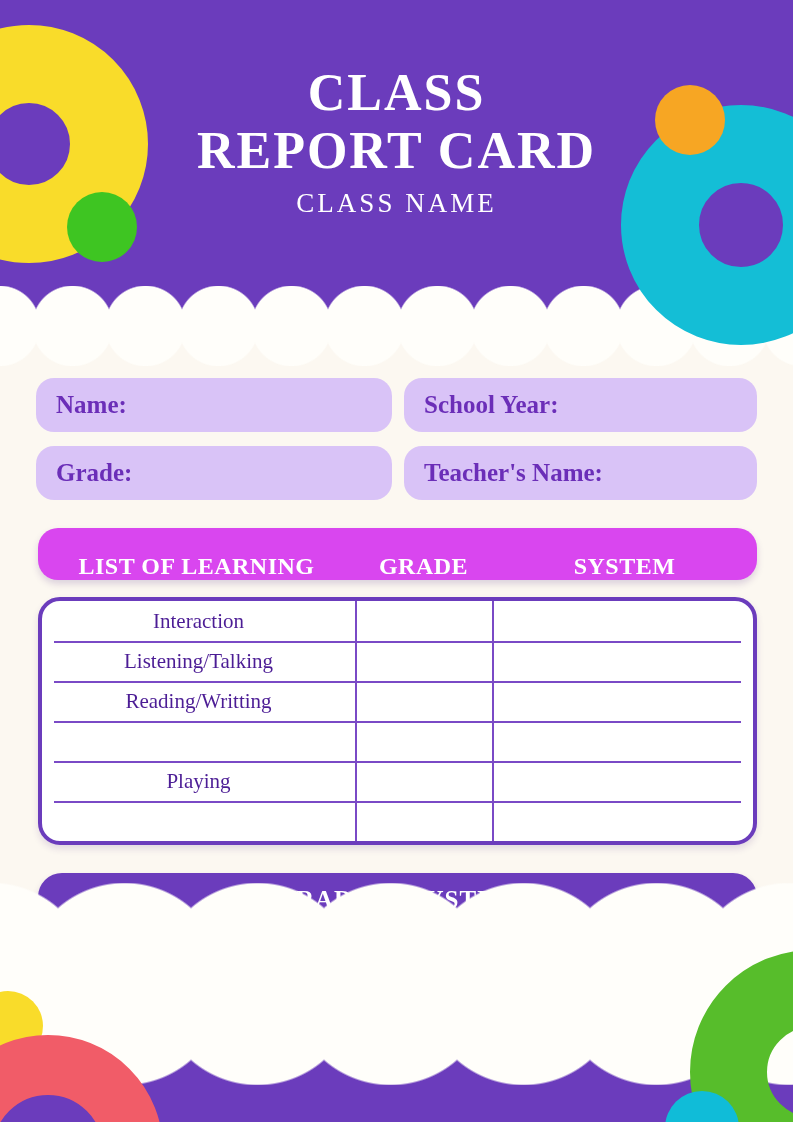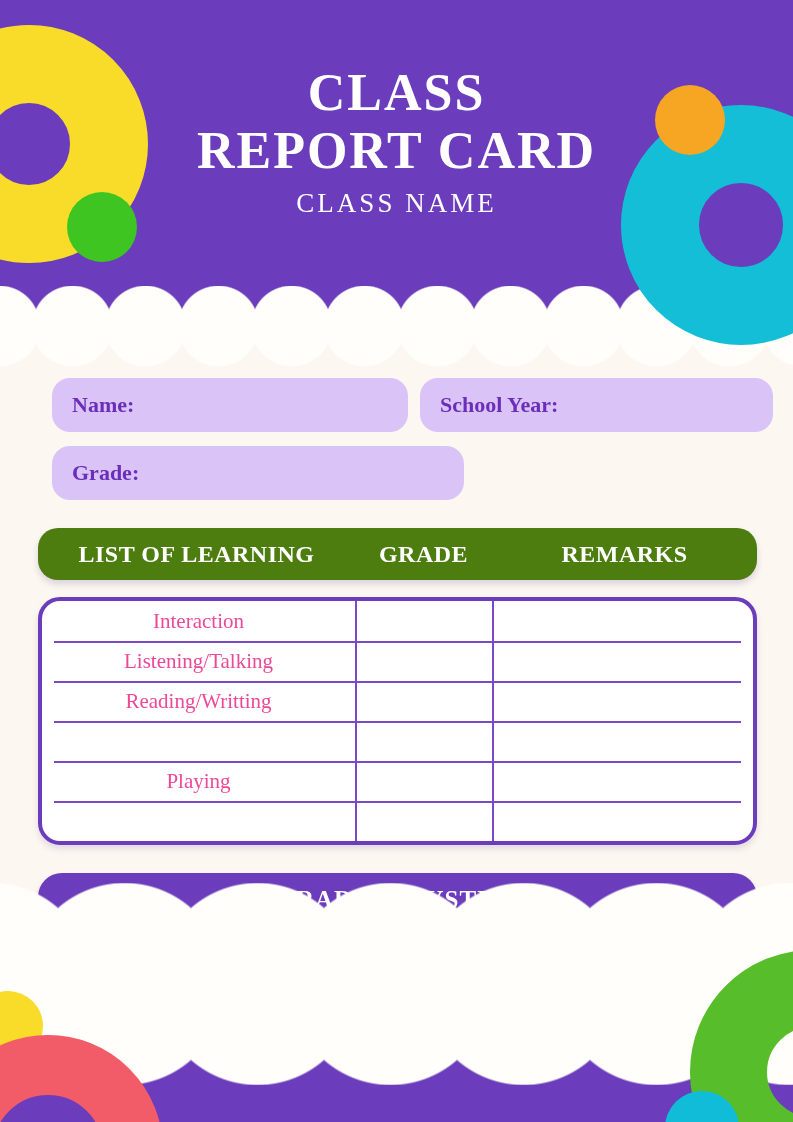--- a/index.html
+++ b/index.html
@@ -36,51 +36,51 @@
   }
   .circle-yellow-bl{left:-27px;top:991px;width:70px;height:70px;background:#F9DC2A;}
   .donut-coral-bl{left:-67px;top:1035px;width:110px;height:110px;border-width:60px;border-color:#F15C68;}
   .donut-green-br{left:690px;top:950px;width:90px;height:90px;border-width:77px;border-color:#57BD2B;}
   .circle-cyan-br{left:665px;top:1091px;width:74px;height:74px;background:#10BCD8;}
 
   
   .field{
     position:absolute;height:54px;background:#D9C3F7;border-radius:18px;
     display:flex;align-items:center;padding:0 20px;box-sizing:border-box;
-    color:#6B2EB8;font-weight:700;font-size:22px;margin-left:16px;
+    color:#6B2EB8;font-weight:700;font-size:25px;
   }
   .field-1{left:36px;top:378px;width:356px;}
   .field-2{left:404px;top:378px;width:353px;}
-  .field-3{left:36px;top:446px;width:412px;}
+  .field-3{left:36px;top:446px;width:356px;}
   .field-4{left:404px;top:446px;width:353px;}
   .field-value{flex:1;height:100%;}
 
   
   .list-bar{
-    position:absolute;left:38px;top:528px;width:719px;height:52px;background:#4d7c0f;
-    border-radius:20px;display:flex;align-items:center;color:#FFFFFF;font-weight:700;
+    position:absolute;left:38px;top:528px;width:719px;height:52px;background:#d946ef;
+    border-radius:20px;display:flex;align-items:flex-end;color:#FFFFFF;font-weight:700;
     font-size:24px;letter-spacing:0.5px;box-shadow:0 4px 7px rgba(70,35,130,0.18);
   }
   .list-bar .c1{width:317px;text-align:center;}
   .list-bar .c2{width:137px;text-align:center;}
   .list-bar .c3{flex:1;text-align:center;}
 
   
   .ltable{
     position:absolute;left:38px;top:597px;width:719px;height:248px;background:#FFFFFF;
     border:4px solid #6B3CBC;border-radius:22px;box-sizing:border-box;
     box-shadow:0 4px 7px rgba(70,35,130,0.14);
   }
   .vline{position:absolute;top:0;bottom:0;width:2px;background:#7A4AC6;}
   .vline-1{left:313px;}
   .vline-2{left:450px;}
   .hline{position:absolute;left:12px;right:12px;height:2px;background:#7A4AC6;}
   .row-label{
     position:absolute;left:0;width:313px;height:40px;line-height:40px;text-align:center;
-    color:#ec4899;font-size:21px;font-weight:500;
+    color:#4c1d95;font-size:21px;font-weight:500;
   }
   .cell{position:absolute;height:40px;}
   .cell-grade{left:315px;width:135px;}
   .cell-remarks{left:452px;right:0;}
 
   
   .grading-bar{
     position:absolute;left:38px;top:873px;width:719px;height:54px;background:#6B3CBC;
     border-radius:24px;display:flex;align-items:center;justify-content:center;
     color:#FFFFFF;font-weight:700;font-size:25px;letter-spacing:1px;
@@ -118,25 +118,29 @@
     <span class="field-value"></span>
   </div>
   <div class="field field-2">
     <span>School Year:</span>
     <span class="field-value"></span>
   </div>
   <div class="field field-3">
     <span>Grade:</span>
     <span class="field-value"></span>
   </div>
+  <div class="field field-4">
+    <span>Teacher's Name:</span>
+    <span class="field-value"></span>
+  </div>
 
   <div class="list-bar">
     <span class="c1">LIST OF LEARNING</span>
     <span class="c2">GRADE</span>
-    <span class="c3">REMARKS</span>
+    <span class="c3">SYSTEM</span>
   </div>
 
   <div class="ltable">
     <div class="vline vline-1"></div>
     <div class="vline vline-2"></div>
     <div class="hline" style="top:40px"></div>
     <div class="hline" style="top:80px"></div>
     <div class="hline" style="top:120px"></div>
     <div class="hline" style="top:160px"></div>
     <div class="hline" style="top:200px"></div>

